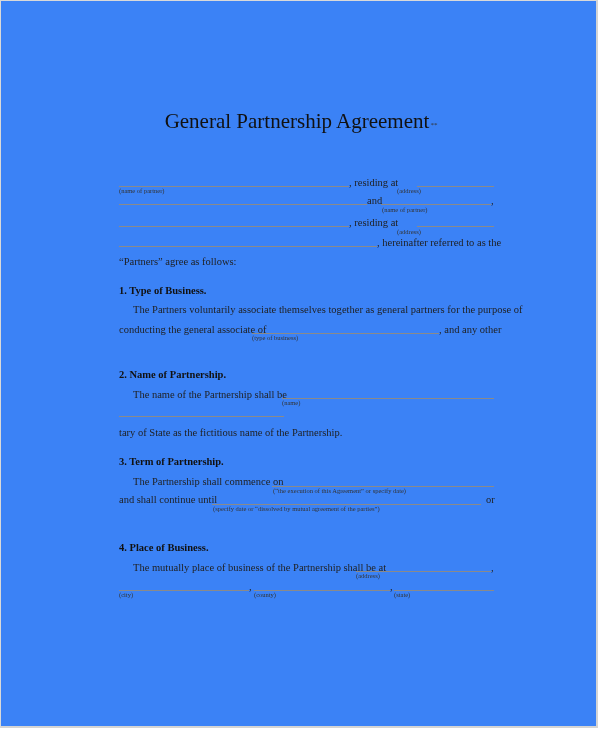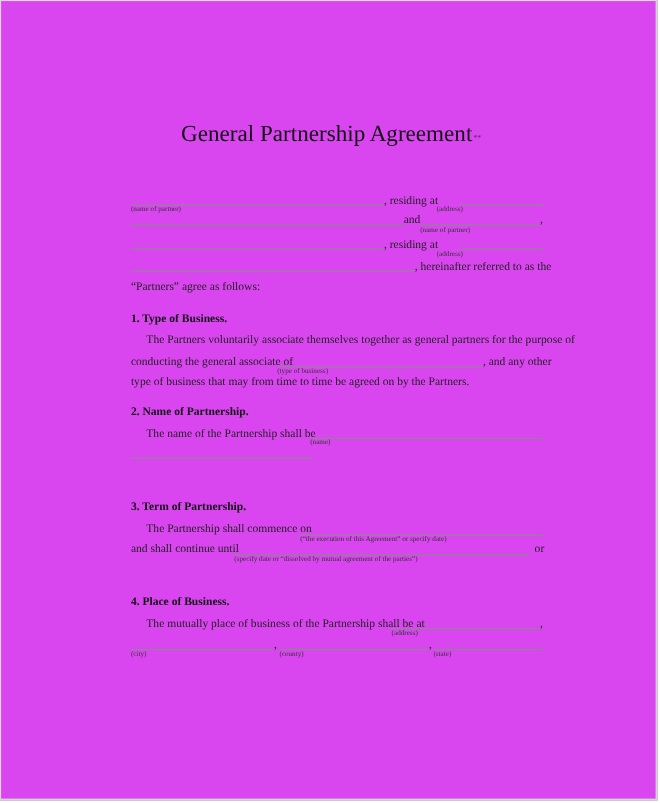--- a/index.html
+++ b/index.html
@@ -1,20 +1,20 @@
 <!DOCTYPE html>
 <html><head>
   <meta charset="utf-8">
   <style>
     html, body { margin: 0; padding: 0; background: #ffffff; }
     body { width: 600px; height: 730px; position: relative; overflow: hidden; }
     .page {
       position: absolute; left: 0; top: 0; width: 598px; height: 728px;
       border: 1px solid #d9d9d9; border-right: 2px solid #d4d4d4; border-bottom: 2px solid #d4d4d4;
-      background: #d946ef; box-sizing: border-box;
+      background: #3b82f6; box-sizing: border-box;
       font-family: "Liberation Serif", "DejaVu Serif", serif; color: #1a1a1a;
     }
     .abs { position: absolute; white-space: nowrap; }
     .title { left: 0; width: 600px; top: 108px; text-align: center; font-size: 21px; color: #111; }
     .title .mark { font-size: 7px; vertical-align: 1px; color: #333; margin-left: 1px; }
     .t { font-size: 10.5px; color: #1f1f1f; }
     .cap { font-size: 6.5px; color: #333; }
     .h { font-size: 10.5px; font-weight: bold; color: #111; }
     .line { position: absolute; height: 0; border-top: 1px solid #8a8a8a; }
   </style>
@@ -46,27 +46,27 @@
   <span class="abs t" style="left:376px; top:236px;">, hereinafter referred to as the</span>
 
   <span class="abs t" style="left:118px; top:255px;">“Partners” agree as follows:</span>
 
   <span class="abs h" style="left:118px; top:284px;">1. Type of Business.</span>
   <span class="abs t" style="left:132px; top:303px; letter-spacing:0.02px;">The Partners voluntarily associate themselves together as general partners for the purpose of</span>
   <span class="abs t" style="left:118px; top:323px;">conducting the general associate of</span>
   <div class="line" style="left:251px; top:332px; width:187px;"></div>
   <span class="abs t" style="left:438px; top:323px;">, and any other</span>
   <span class="abs cap" style="left:251px; top:333px;">(type of business)</span>
-  <span class="abs t" style="left:118px; top:341px;">type of business that may from time to time be agreed on by the Partners.</span>
 
   <span class="abs h" style="left:118px; top:368px;">2. Name of Partnership.</span>
   <span class="abs t" style="left:132px; top:388px;">The name of the Partnership shall be</span>
   <div class="line" style="left:281px; top:397px; width:212px;"></div>
   <span class="abs cap" style="left:281px; top:398px;">(name)</span>
   <div class="line" style="left:118px; top:415px; width:165px;"></div>
+  <span class="abs t" style="left:118px; top:426px;">tary of State as the fictitious name of the Partnership.</span>
 
   <span class="abs h" style="left:118px; top:455px;">3. Term of Partnership.</span>
   <span class="abs t" style="left:132px; top:475px;">The Partnership shall commence on</span>
   <div class="line" style="left:271px; top:485px; width:222px;"></div>
   <span class="abs cap" style="left:272px; top:486px;">(“the execution of this Agreement” or specify date)</span>
   <span class="abs t" style="left:118px; top:493px;">and shall continue until</span>
   <div class="line" style="left:211px; top:503px; width:269px;"></div>
   <span class="abs t" style="left:485px; top:493px;">or</span>
   <span class="abs cap" style="left:212px; top:504px;">(specify date or “dissolved by mutual agreement of the parties”)</span>
 

